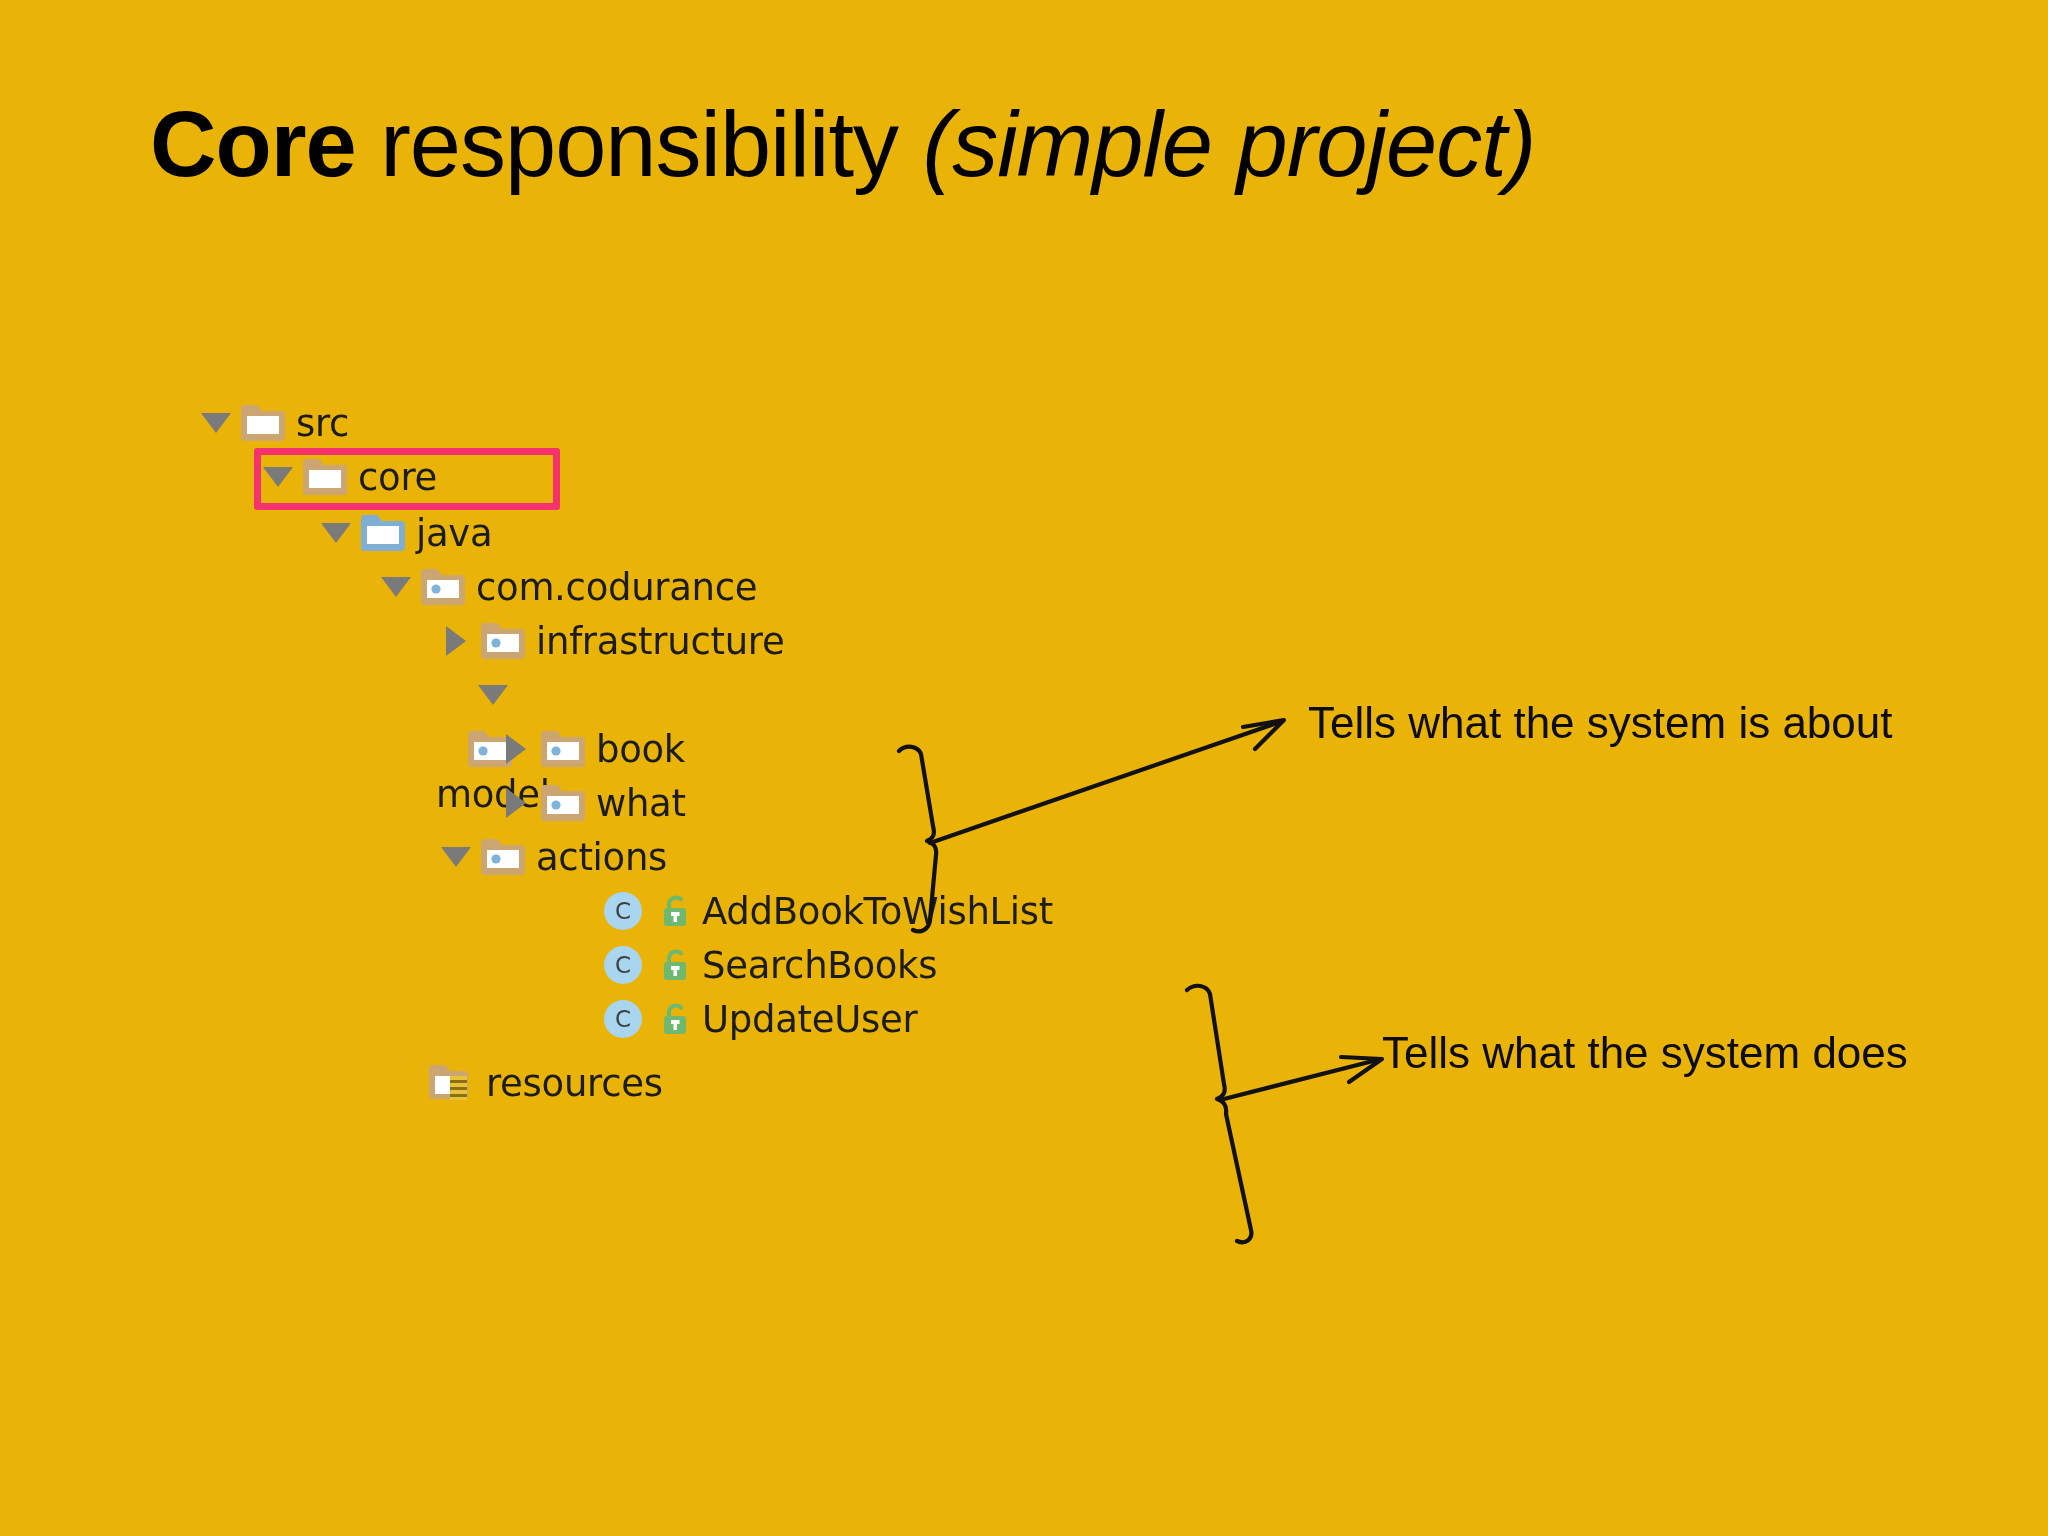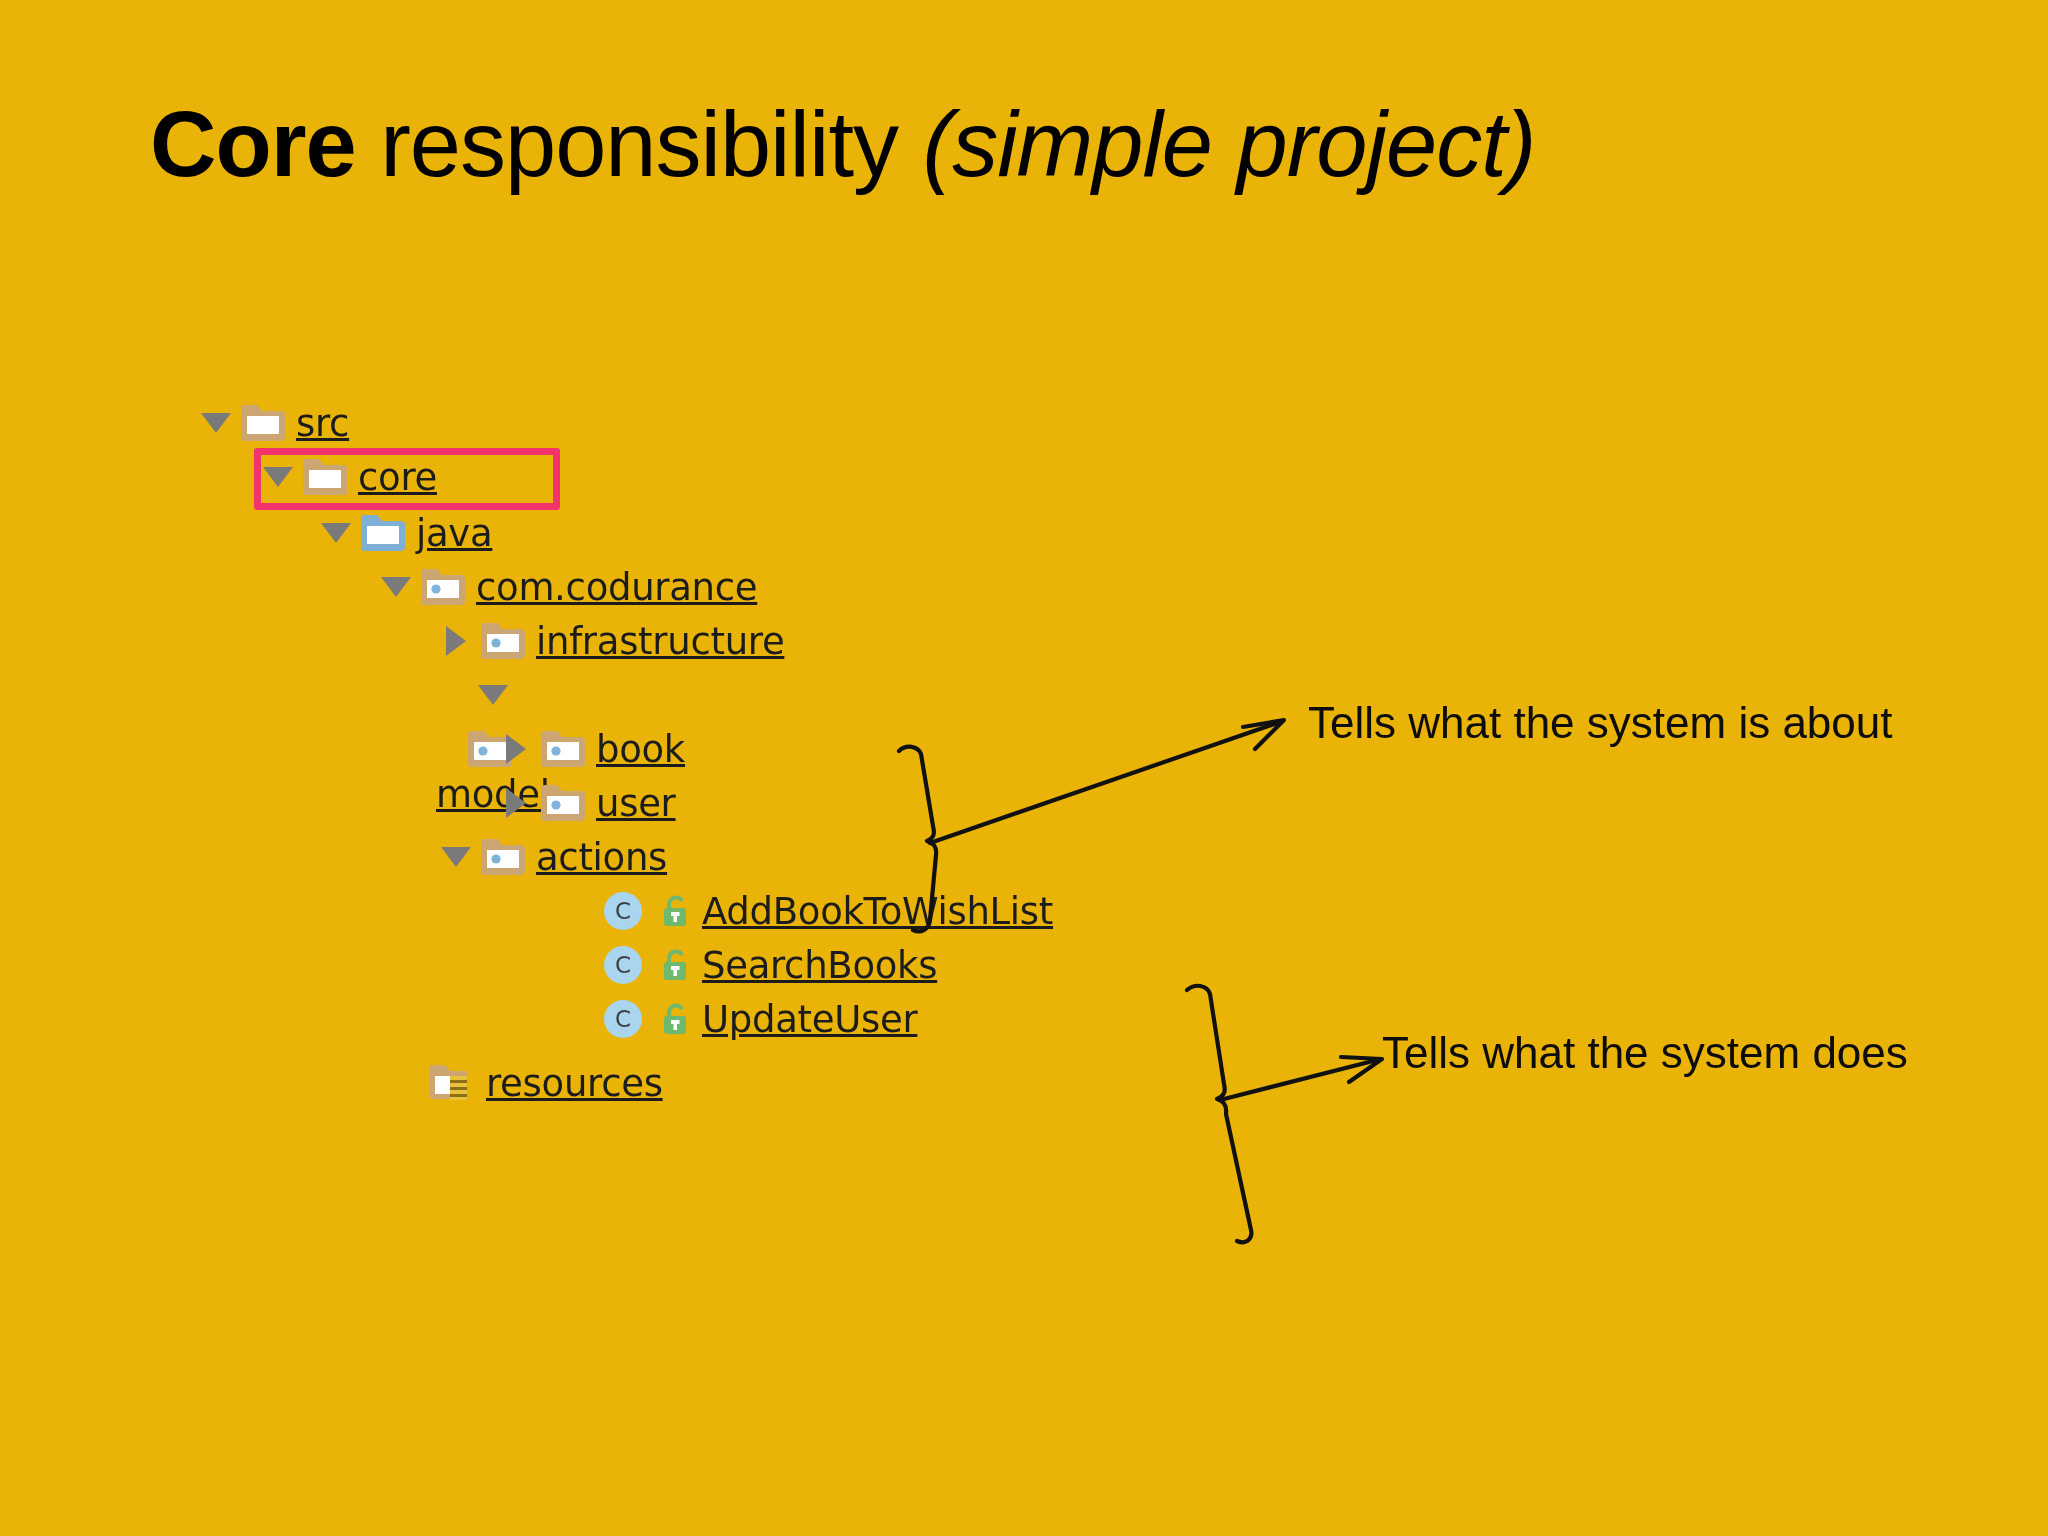--- a/index.html
+++ b/index.html
@@ -54,21 +54,20 @@
     display: flex;
     align-items: center;
     white-space: nowrap;
   }
   .row .label {
     font-size: 37px;
     color: #1c1c1c;
     font-family: "DejaVu Sans", sans-serif;
     letter-spacing: -0.3px;
     line-height: 1;
-    text-decoration: underline;
   }
 
   
   .tw {
     width: 40px;
     height: 54px;
     display: inline-flex;
     align-items: center;
     justify-content: center;
     flex: none;
@@ -236,21 +235,21 @@
       <span class="tw">
           <span class="tri-right"></span>
         </span>
       <span class="iconwrap">
         <svg width="46" height="38" viewBox="0 0 46 38">
           <path d="M1 5 a4 4 0 0 1 4-4 h12 l5 6 h19 a4 4 0 0 1 4 4 v22 a4 4 0 0 1 -4 4 h-36 a4 4 0 0 1 -4 -4 z" fill="#CBA572"></path>
           <rect x="7" y="12" width="32" height="18" fill="#ffffff"></rect>
           <circle cx="16" cy="21" r="4.6" fill="#7FB3D9"></circle>
         </svg>
       </span>
-      <span class="label">user</span>
+      <span class="label">what</span>
     </div>
 
     <div class="row" style="left:436px; top:830px;">
       <span class="tw">
           <span class="tri-down"></span>
         </span>
       <span class="iconwrap">
         <svg width="46" height="38" viewBox="0 0 46 38">
           <path d="M1 5 a4 4 0 0 1 4-4 h12 l5 6 h19 a4 4 0 0 1 4 4 v22 a4 4 0 0 1 -4 4 h-36 a4 4 0 0 1 -4 -4 z" fill="#CBA572"></path>
           <rect x="7" y="12" width="32" height="18" fill="#ffffff"></rect>

